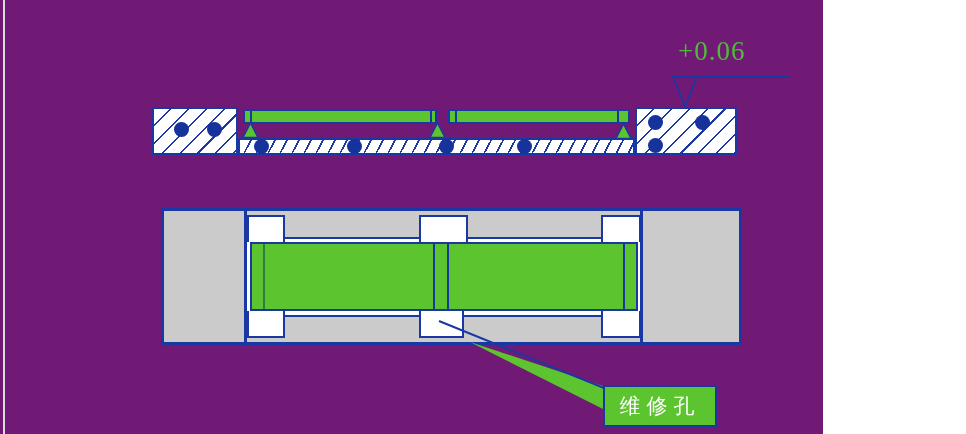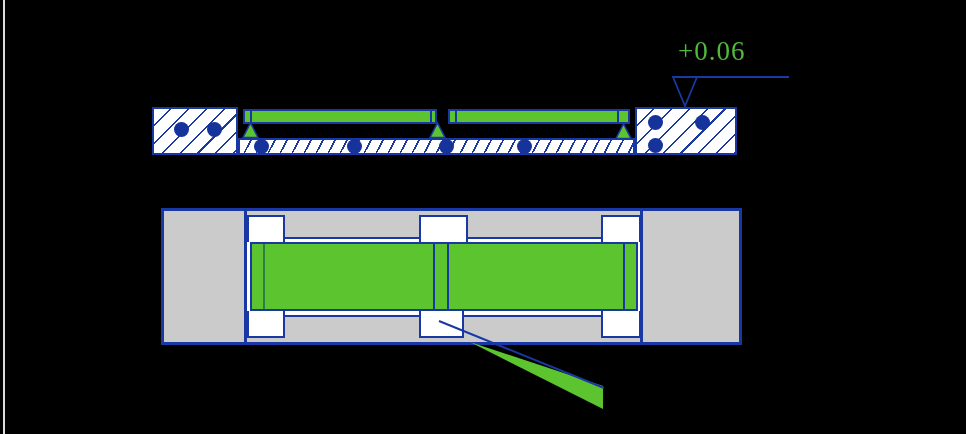--- a/index.html
+++ b/index.html
@@ -1,17 +1,17 @@
 <!DOCTYPE html>
 <html><head>
 <meta charset="utf-8">
 <style>
   html,body{margin:0;padding:0;background:#ffffff;}
   #canvas{
-    position:relative;width:966px;height:434px;background:#000000;overflow:hidden;
+    position:relative;width:823px;height:434px;background:#701a75;overflow:hidden;
     font-family:"Liberation Sans", sans-serif;
     text-decoration:underline;
   }
   .abs{position:absolute;}
   
   .hatch-block{
     border:2px solid #1a38a4;box-sizing:border-box;background-color:#ffffff;
     background-image:repeating-linear-gradient(135deg, transparent 0 11px, #1a38a4 11px 12.6px);
   }
   .hatch-strip{
@@ -105,20 +105,23 @@
     <div class="abs notch-bottom" style="left:601px;top:311px;width:40px;height:27px;"></div>
 
     <div class="abs pcb-plan" style="left:250px;top:242px;width:388px;height:69px;">
       <div class="plan-seg-dark" style="left:11px;"></div>
       <div class="plan-seg" style="left:181px;"></div>
       <div class="plan-seg" style="left:195px;"></div>
       <div class="plan-seg" style="left:371px;"></div>
     </div>
   </div>
 
+  <div id="callout-box" class="abs" style="left:603px;top:385px;width:114px;height:42px;">
+    <span>维修孔</span>
+  </div>
 
   <svg id="overlay-svg" class="abs" width="966" height="434" viewBox="0 0 966 434">
 
     <polygon points="243,137.5 258,137.5 250.5,123" fill="#5cc42f" stroke="#1a38a4" stroke-width="1.5"></polygon>
     <polygon points="430,137.5 445,137.5 437.5,123" fill="#5cc42f" stroke="#1a38a4" stroke-width="1.5"></polygon>
     <polygon points="616,138.5 631,138.5 623.5,124" fill="#5cc42f" stroke="#1a38a4" stroke-width="1.5"></polygon>
 
     <polygon points="673,77 697,77 685,106" fill="none" stroke="#1a38a4" stroke-width="1.8"></polygon>
     <line x1="697" y1="77" x2="789" y2="77" stroke="#1a38a4" stroke-width="1.8"></line>
 

